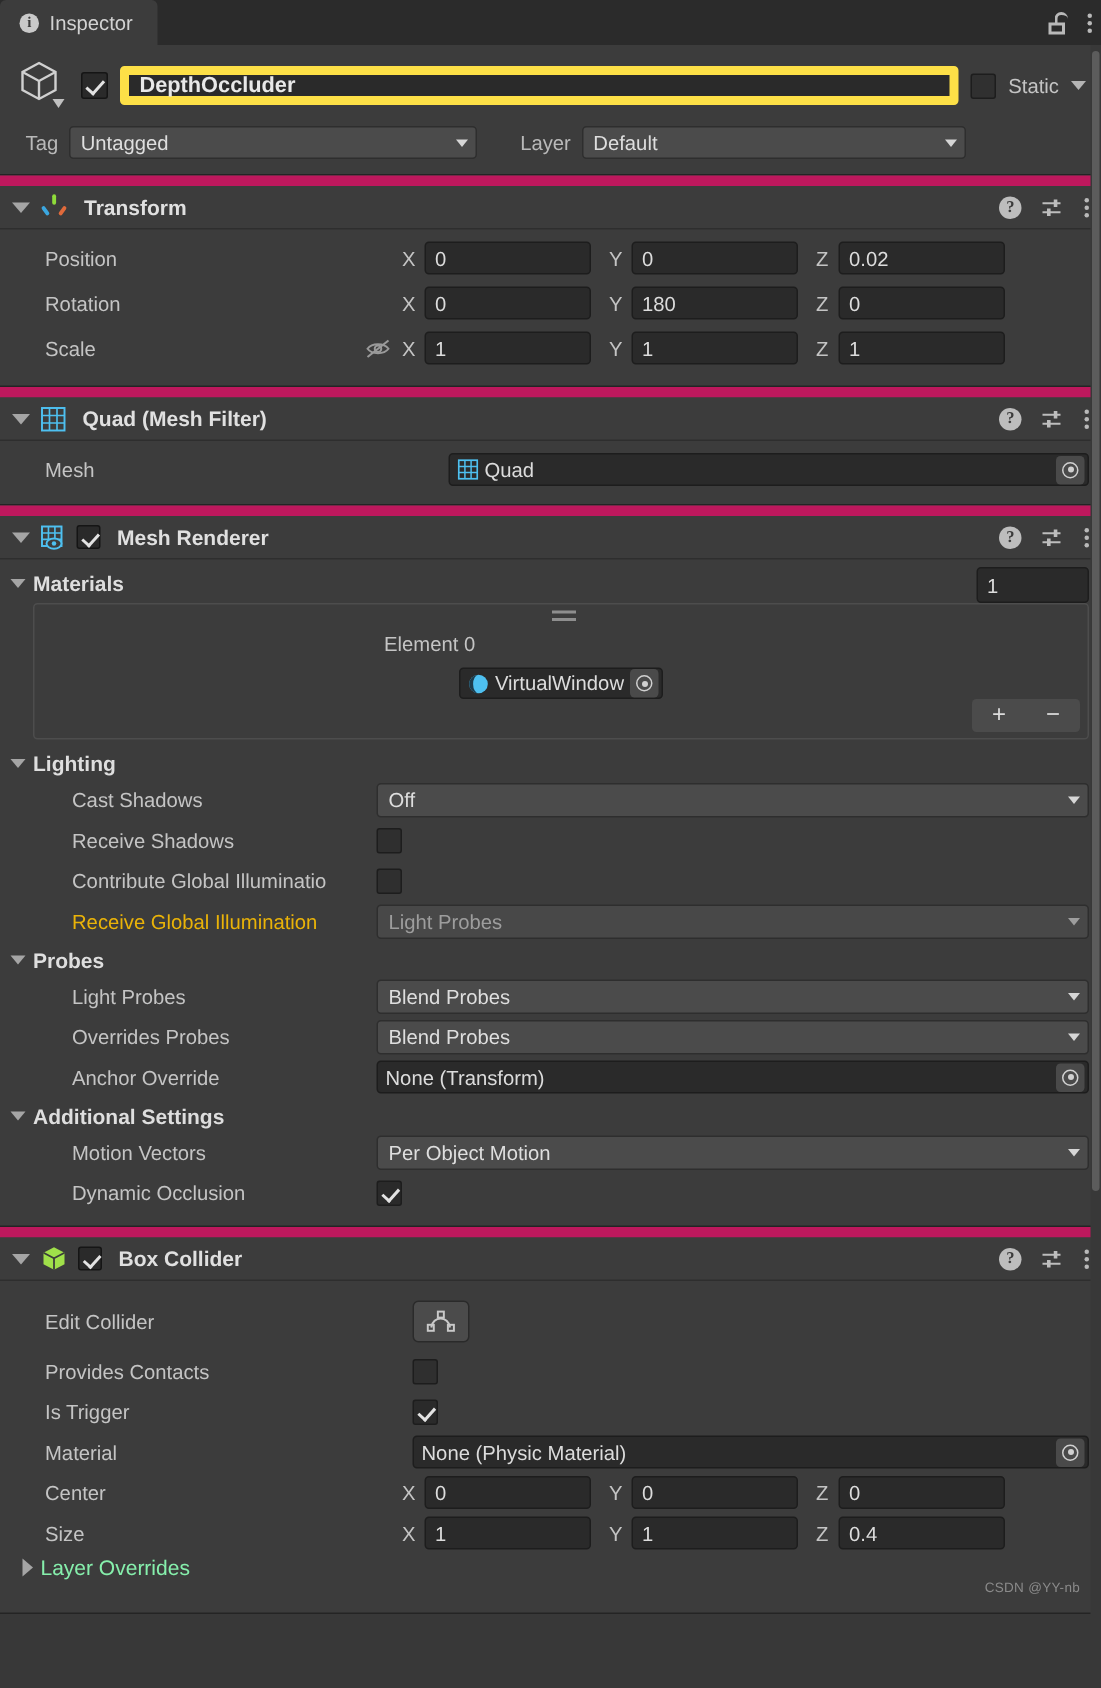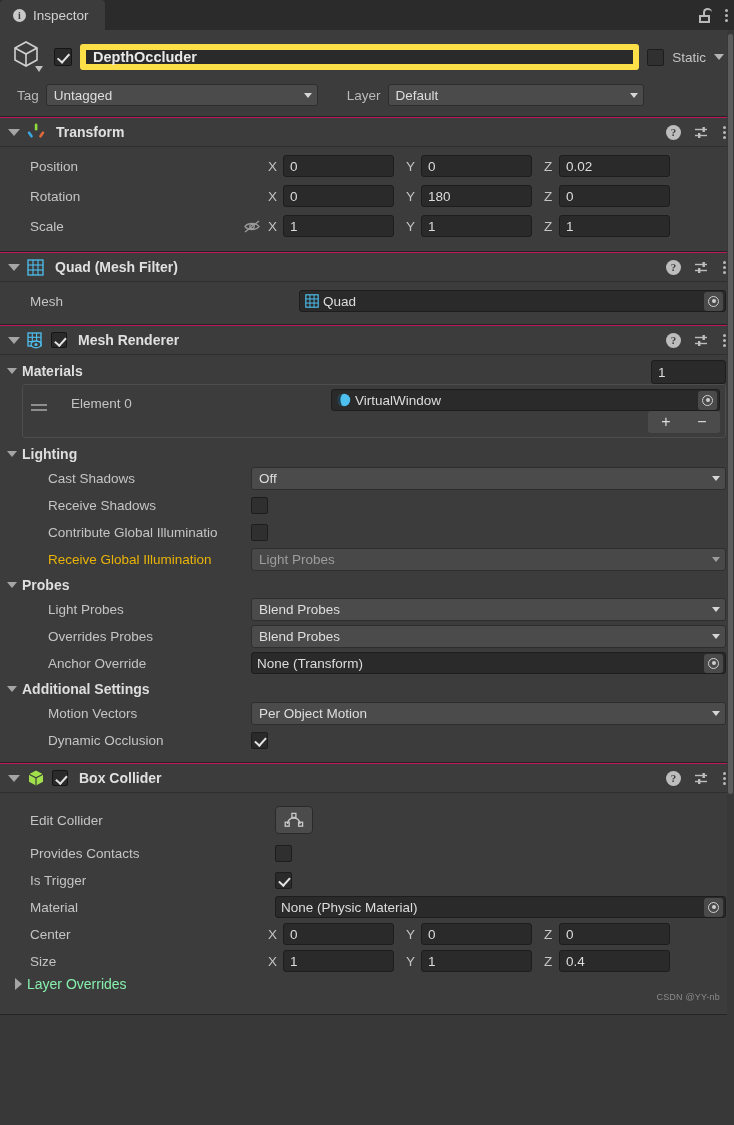--- a/index.html
+++ b/index.html
@@ -63,21 +63,21 @@
   .go-row2 { display:flex; align-items:center; gap:7px; margin-top:8px; padding-left:7px; }
   .lbl-sm { color:#b9b9b9; font-size:13.5px; }
   .dd {
     height:22px; background:#4b4b4b; border:1px solid #2e2e2e; border-radius:3px;
     display:flex; align-items:center; justify-content:space-between; padding:0 5px 0 7px;
     color:#dedede; font-size:13.5px;
   }
   .dd .caret-d { border-top-color:#d6d6d6; border-left-width:4px; border-right-width:4px; border-top-width:5px; }
 
   
-  .comp { background:#3c3c3c; border-bottom:1px solid #242424; border-top:1px solid #be185d; }
+  .comp { background:#3c3c3c; border-bottom:1px solid #242424; border-top:7px solid #be185d; }
   .comp-head {
     height:29px; display:flex; align-items:center; gap:7px; padding:0 8px 0 8px; background:#3c3c3c;
     border-bottom:1px solid #2e2e2e;
   }
   .fold { width:0;height:0;border-left:6px solid transparent;border-right:6px solid transparent;border-top:7px solid #a5a5a5; flex:none; }
   .comp-title { font-size:14px; font-weight:bold; color:#e0e0e0; margin-left:4px; }
   .comp-head .cb { width:16px; height:16px; }
   .comp-head .cb.on::after { left:4.5px; top:1.5px; width:4.5px; height:9px; }
   .head-icons { margin-left:auto; display:flex; align-items:center; gap:13px; }
   .help-ic {
@@ -111,21 +111,21 @@
   .small-cb.on { background:#2a2a2a; }
   .small-cb.on::after {
     content:""; position:absolute; left:4.5px; top:2px; width:5px; height:9px;
     border:solid #e3e3e3; border-width:0 2px 2px 0; transform:rotate(42deg);
   }
   .sub-head { display:flex; align-items:center; gap:5px; margin:2px 0 4px -1px; }
   .sub-head .st { font-size:14px; font-weight:bold; color:#dedede; }
   .sub-fold { width:0;height:0;border-left:5.5px solid transparent;border-right:5.5px solid transparent;border-top:6.5px solid #a5a5a5; }
 
   .mat-box { border:1px solid #4d4d4d; border-radius:3px; margin:0 0 0 14px; padding:4px 5px; background:#3c3c3c; }
-  .mat-row { display:flex; align-items:flex-end; gap:24px; }
+  .mat-row { display:flex; align-items:center; gap:8px;flex-direction:column; }
   .drag-h { width:16px; display:flex; flex-direction:column; gap:3px; flex:none; margin-left:3px; }
   .drag-h i { height:2px; background:#8e8e8e; display:block; }
   .plusminus {
     margin-left:auto; display:flex; gap:0; background:#4b4b4b; border-radius:3px; overflow:hidden;
     width:72px; height:22px;
   }
   .pm-btn { flex:1; display:flex; align-items:center; justify-content:center; color:#dcdcdc; font-size:16px; }
   .watermark { position:absolute; right:6px; color:#8a8a8a; font-size:9px; letter-spacing:.2px; }
   .scrollbar { position:absolute; right:0; top:30px; width:7px; bottom:0; background:#383838; }
   .scrollbar .thumb { position:absolute; left:1px; top:4px; width:5px; height:760px; background:#5c5c5c; border-radius:3px; }

